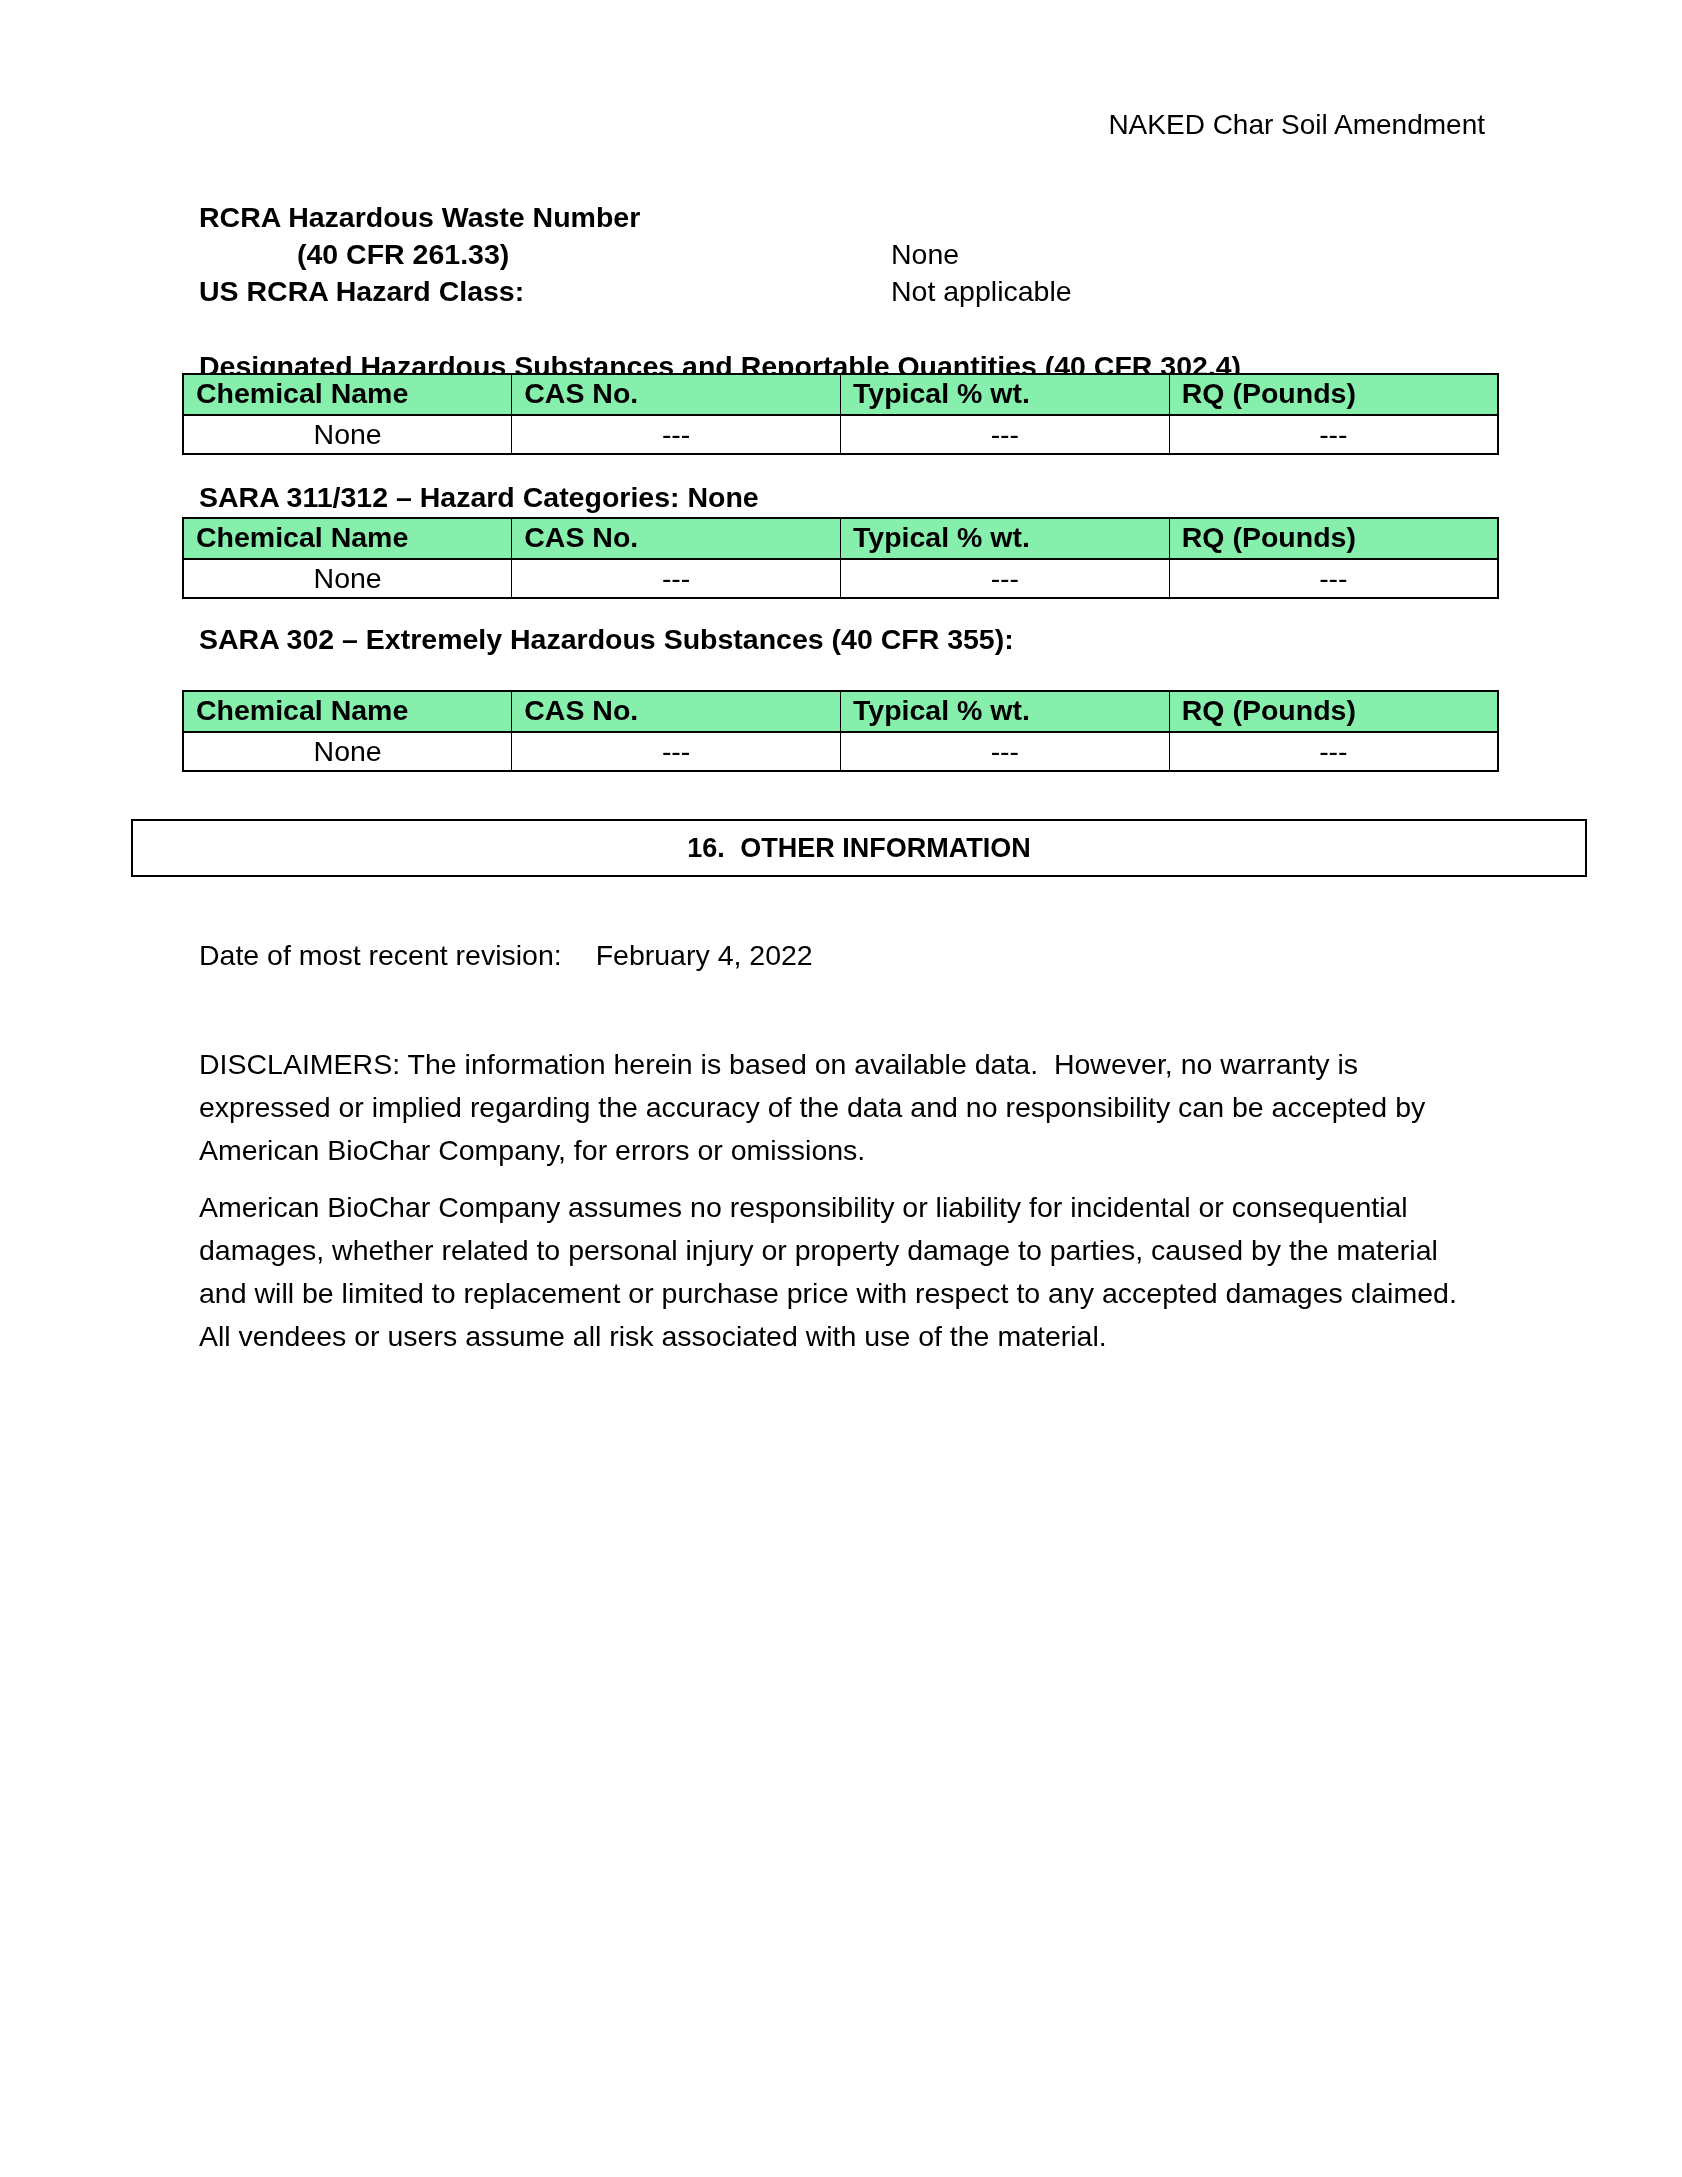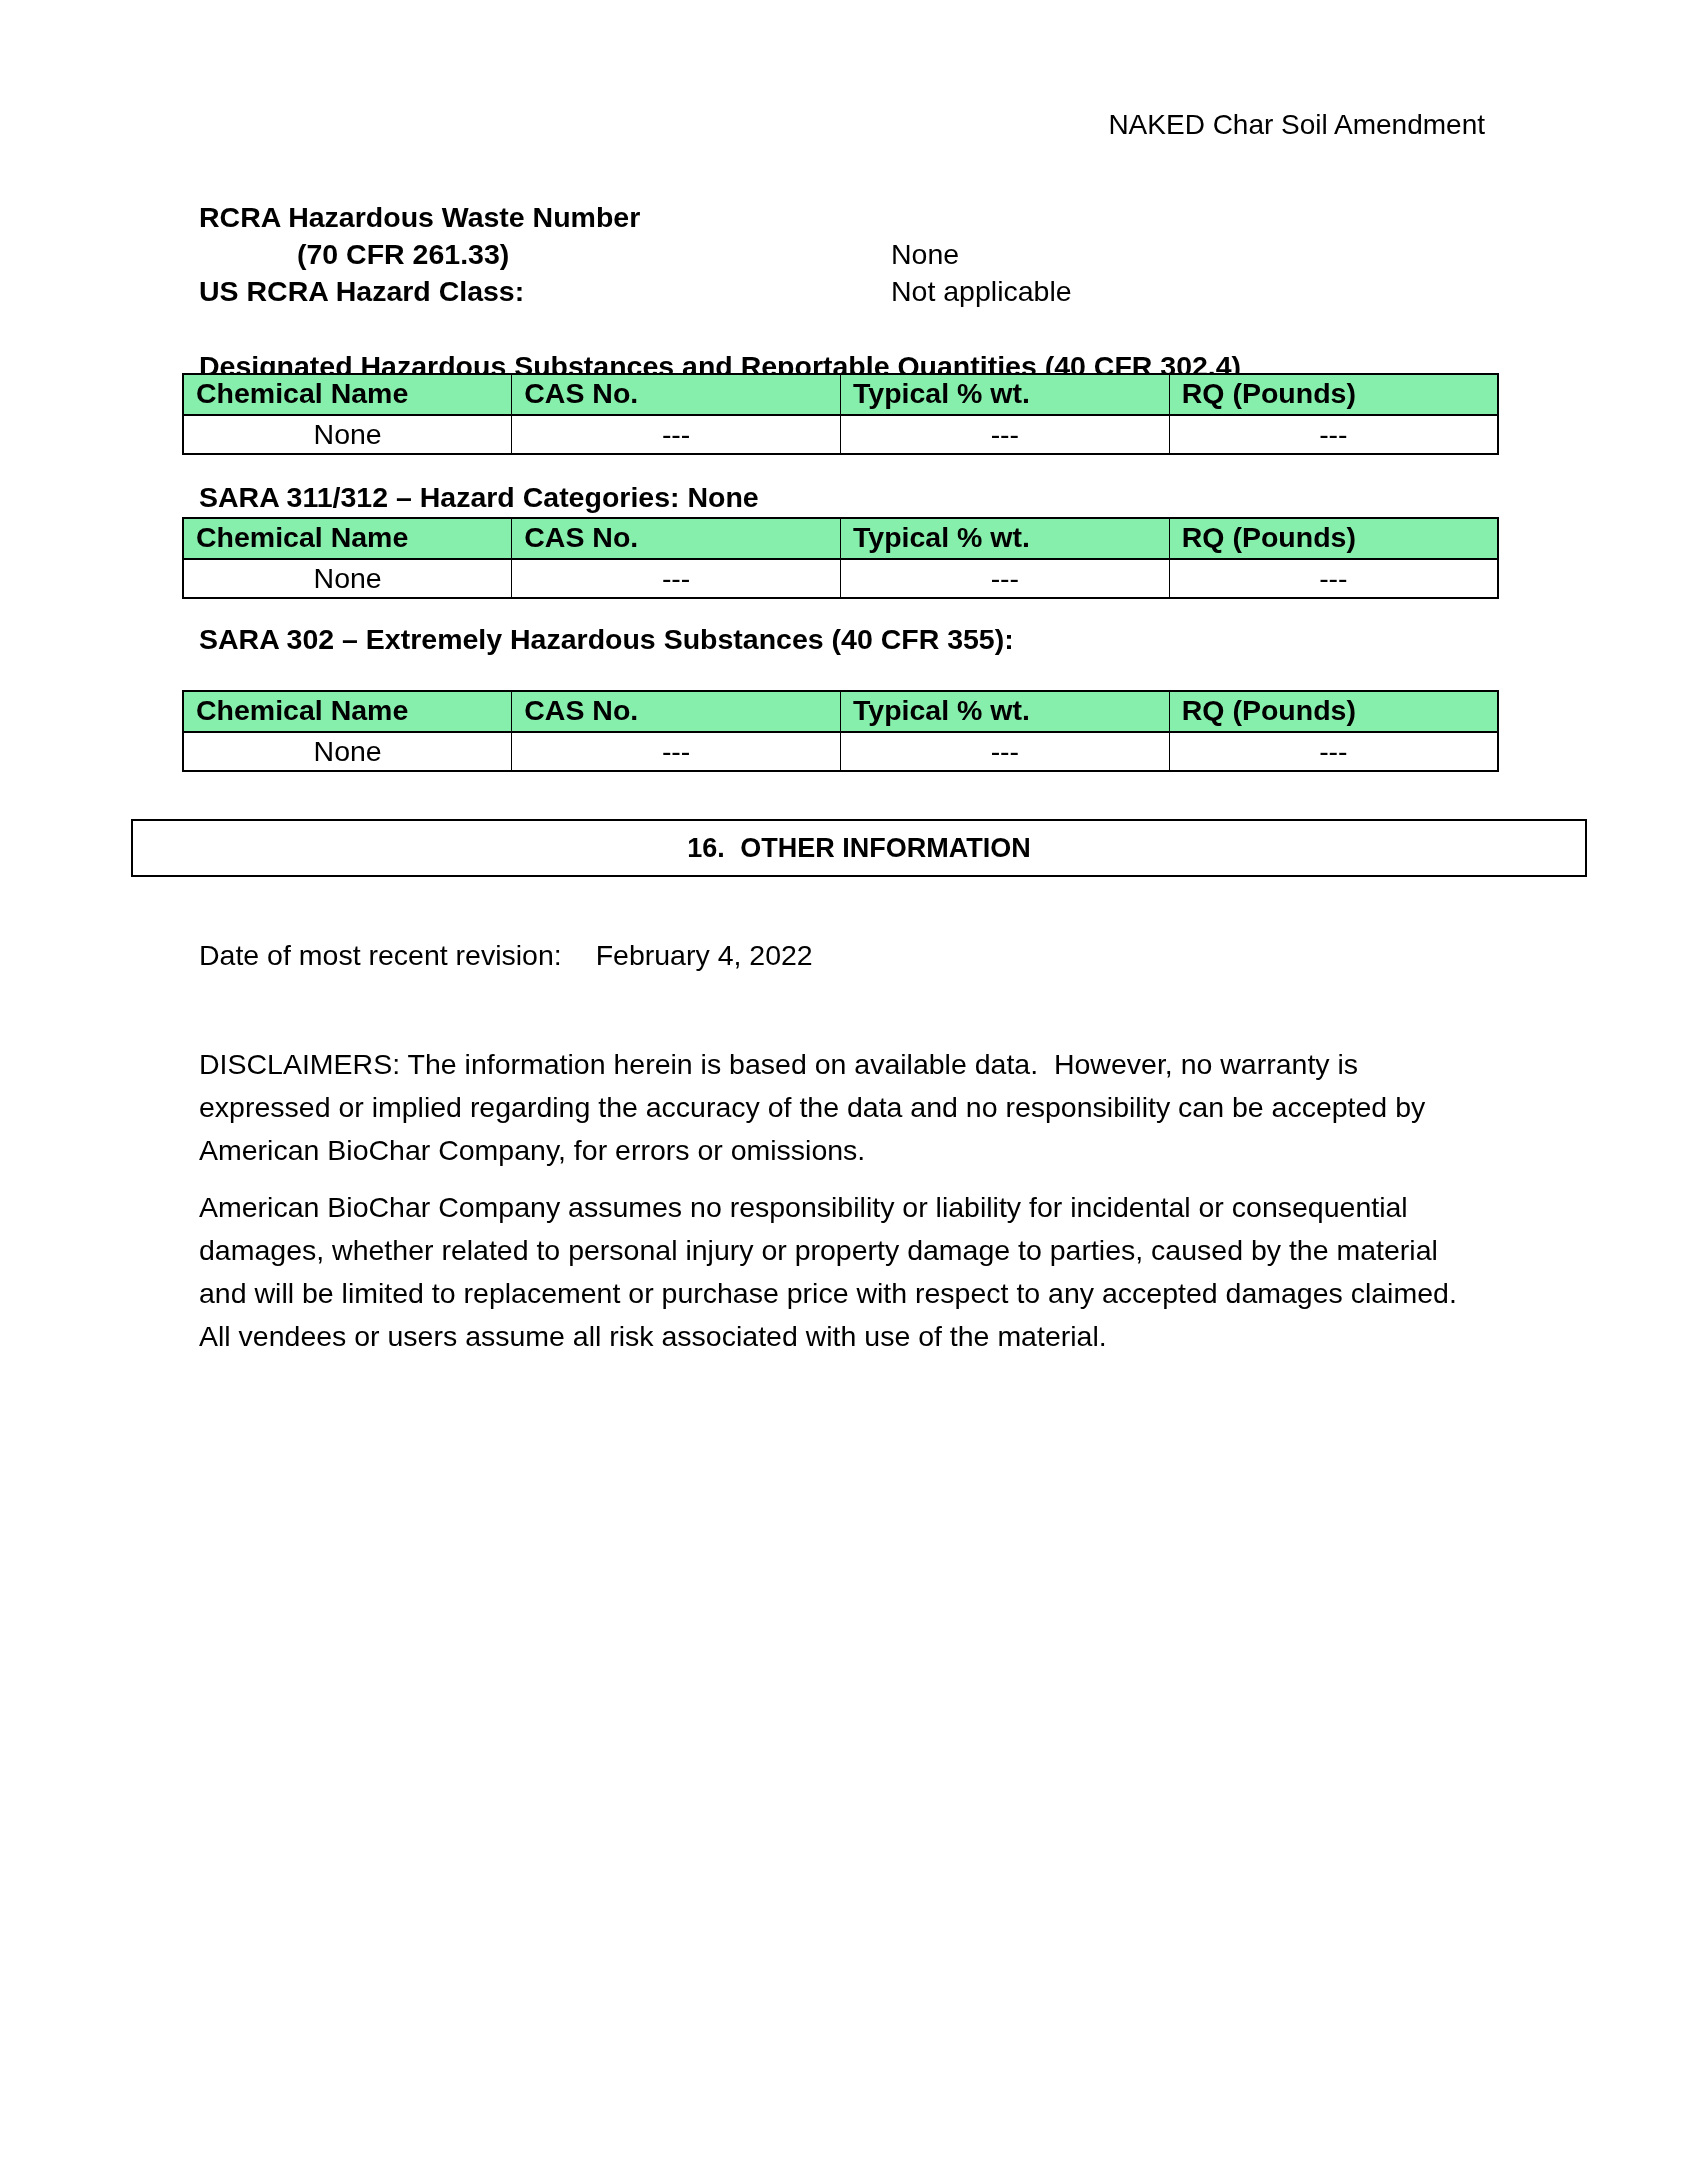--- a/index.html
+++ b/index.html
@@ -132,21 +132,21 @@
 
 <div class="page">
 
   <div class="doc-header">NAKED Char Soil Amendment</div>
 
   <div class="rcra">
     <div class="rcra-line">
       <span class="rcra-label">RCRA Hazardous Waste Number</span>
     </div>
     <div class="rcra-line">
-      <span class="rcra-label rcra-indent">(70 CFR 261.33)</span>
+      <span class="rcra-label rcra-indent">(40 CFR 261.33)</span>
       <span class="rcra-value">None</span>
     </div>
     <div class="rcra-line">
       <span class="rcra-label">US RCRA Hazard Class:</span>
       <span class="rcra-value">Not applicable</span>
     </div>
   </div>
 
   <div class="tbl-heading" id="heading-1">Designated Hazardous Substances and Reportable Quantities (40 CFR 302.4)</div>
   <table class="data-table" id="table-1">

